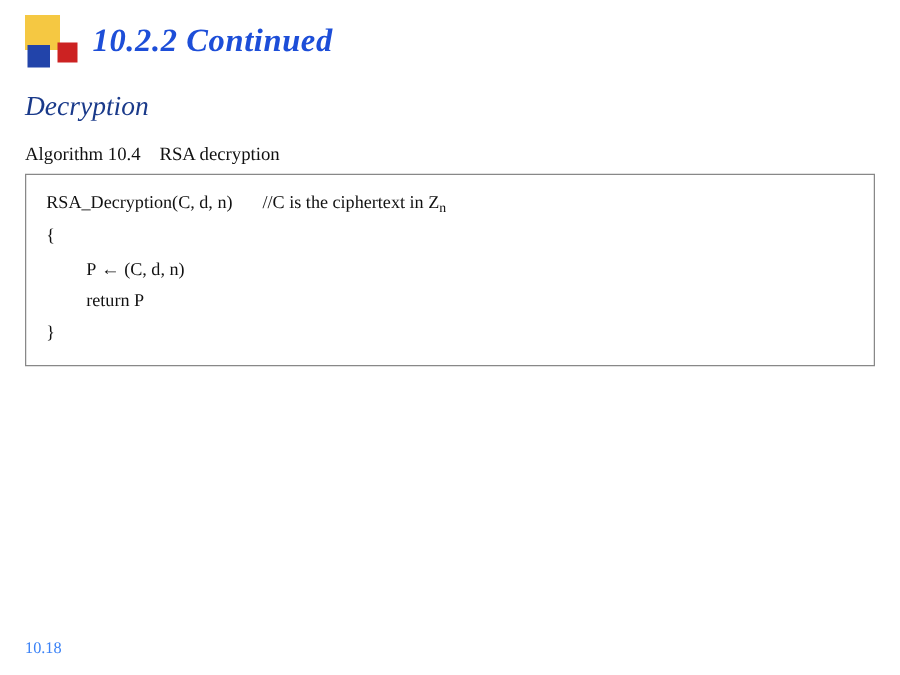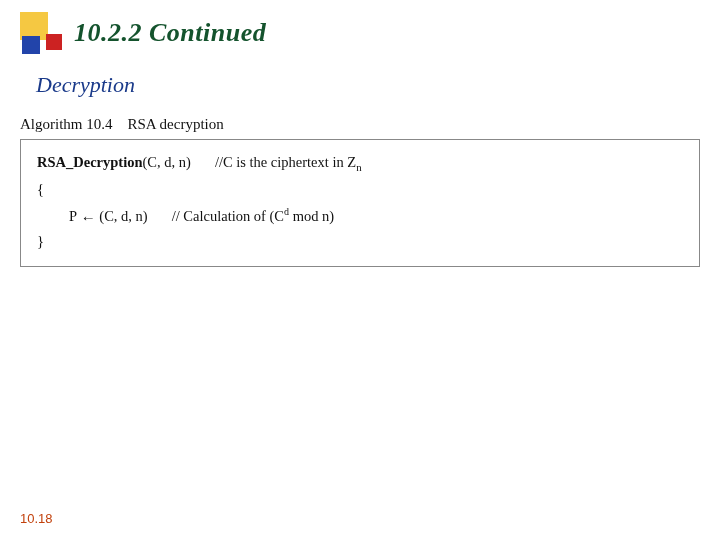--- a/index.html
+++ b/index.html
@@ -51,31 +51,30 @@
       right: 0;
       width: 16px;
       height: 16px;
       background: #cc2222;
     }
 
     .header-title {
       font-size: 26px;
       font-weight: bold;
       font-style: italic;
-      color: #14532d;
+      color: #1d4ed8;
       letter-spacing: 0.5px;
     }
 
     .section-title {
       font-size: 22px;
       font-style: italic;
       color: #1a3a8a;
       padding: 10px 20px 8px 20px;
       margin-bottom: 10px;
-      margin-left: 16px;
     }
 
     .algorithm-label {
       font-size: 15px;
       padding: 0 20px 6px 20px;
       color: #111;
     }
 
     .algorithm-label .algo-bold {
       font-weight: normal;
@@ -97,21 +96,21 @@
     .code-line {
       display: flex;
       align-items: baseline;
     }
 
     .code-indent {
       padding-left: 32px;
     }
 
     .code-bold {
-      font-weight: bold;
+      font-weight: normal;
     }
 
     .code-comment {
       margin-left: 24px;
       font-style: normal;
       color: #111;
     }
 
     .sub-n {
       font-size: 11px;
@@ -121,22 +120,22 @@
     .sup-d {
       font-size: 10px;
       vertical-align: super;
     }
 
     .page-number {
       position: absolute;
       bottom: 14px;
       left: 20px;
       font-size: 13px;
-      color: #c2410c;
-      font-family: Liberation Sans, sans-serif;
+      color: #3b82f6;
+      font-family: Liberation Serif, serif;
     }
 
     .arrow {
       font-family: 'Times New Roman', Times, serif;
       font-size: 15px;
     }
   </style>
 </head>
 <body>
 
@@ -170,24 +169,24 @@
   <div class="code-line">
     <span>{</span>
   </div>
 
   <div class="code-line code-indent">
     <span>P</span>
     &nbsp;
     <span class="arrow">←</span>
     &nbsp;
     <span>(C, d, n)</span>
-    <span class="code-comment">
-      <span>// Calculation of (C</span><span class="sup-d">d</span>&nbsp;<span>mod n)</span>
-    </span>
   </div>
 
+  <div class="code-line code-indent">
+    <span>return P</span>
+  </div>
 
   <div class="code-line">
     <span>}</span>
   </div>
 </div>
 
 <div class="page-number">10.18</div>
 
 </body></html>

